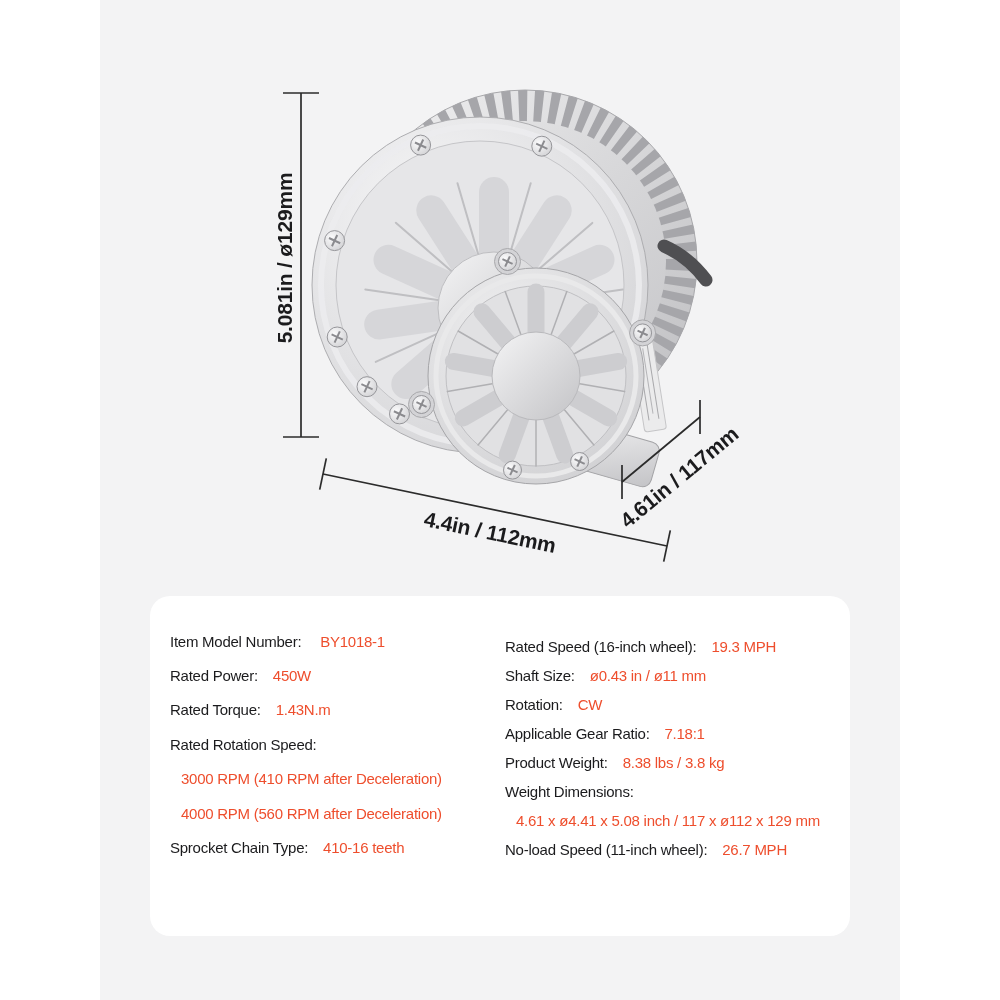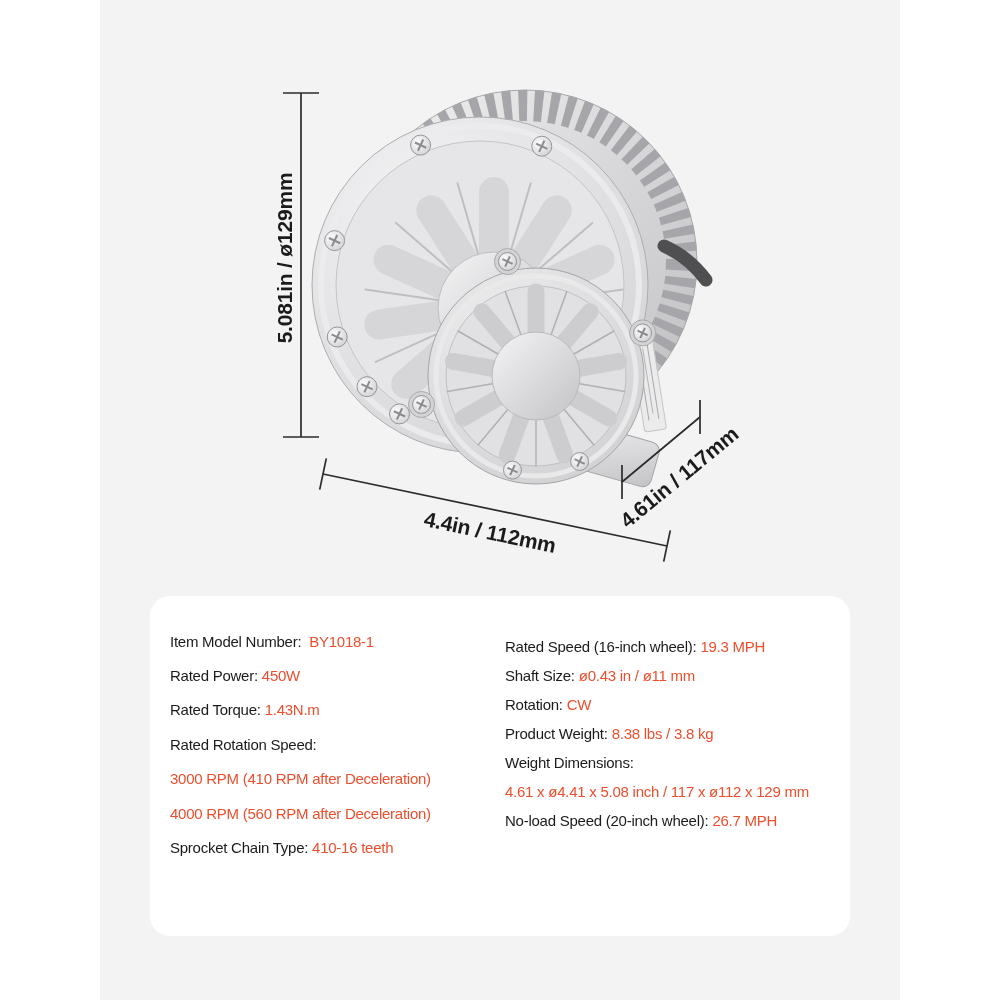--- a/index.html
+++ b/index.html
@@ -33,21 +33,21 @@
     padding:28px 0 0 20px;
     display:flex;
   }
   .spec-col{display:flex;flex-direction:column;}
   .spec-col.left{width:335px;}
   .spec-col.right{width:345px;padding-top:8px;}
   .spec-row{
     white-space:pre;
     font-size:15px;
     letter-spacing:-0.25px;
-    display:flex;align-items:center;
+    display:flex;align-items:center;gap:11px;
   }
   .spec-col.left .spec-row{height:34.4px;}
   .spec-col.right .spec-row{height:29px;}
   .spec-label{color:var(--text,#1c1c1c);font-weight:400;}
   .spec-value{color:var(--accent,#ee4e2d);font-weight:400;}
 </style>
 </head>
 <body style="--accent: #ee4e2d; --text: #1b1b1d; --page-bg: #ffffff; --photo-bg: #f3f3f4; --panel-bg: #ffffff; --dim: #2b2b2b;">
 
 <div class="stage">
@@ -262,19 +262,20 @@
         <div class="spec-row"><span class="spec-label">Rated Torque: </span><span class="spec-value">1.43N.m</span></div>
         <div class="spec-row"><span class="spec-label">Rated Rotation Speed:</span><span class="spec-value"></span></div>
         <div class="spec-row"><span class="spec-label"></span><span class="spec-value">3000 RPM (410 RPM after Deceleration)</span></div>
         <div class="spec-row"><span class="spec-label"></span><span class="spec-value">4000 RPM (560 RPM after Deceleration)</span></div>
         <div class="spec-row"><span class="spec-label">Sprocket Chain Type: </span><span class="spec-value">410-16 teeth</span></div>
       </div>
     <div class="spec-col right" id="spec-right">
         <div class="spec-row"><span class="spec-label">Rated Speed (16-inch wheel): </span><span class="spec-value">19.3 MPH</span></div>
         <div class="spec-row"><span class="spec-label">Shaft Size: </span><span class="spec-value">ø0.43 in / ø11 mm</span></div>
         <div class="spec-row"><span class="spec-label">Rotation: </span><span class="spec-value">CW</span></div>
+        <div class="spec-row"><span class="spec-label">Applicable Gear Ratio: </span><span class="spec-value">7.18:1</span></div>
         <div class="spec-row"><span class="spec-label">Product Weight: </span><span class="spec-value">8.38 lbs / 3.8 kg</span></div>
         <div class="spec-row"><span class="spec-label">Weight Dimensions:</span><span class="spec-value"></span></div>
         <div class="spec-row"><span class="spec-label"></span><span class="spec-value">4.61 x ø4.41 x 5.08 inch / 117 x ø112 x 129 mm</span></div>
-        <div class="spec-row"><span class="spec-label">No-load Speed (20-inch wheel): </span><span class="spec-value">26.7 MPH</span></div>
+        <div class="spec-row"><span class="spec-label">No-load Speed (11-inch wheel): </span><span class="spec-value">26.7 MPH</span></div>
       </div>
   </div>
 </div>
 
 </body></html>

